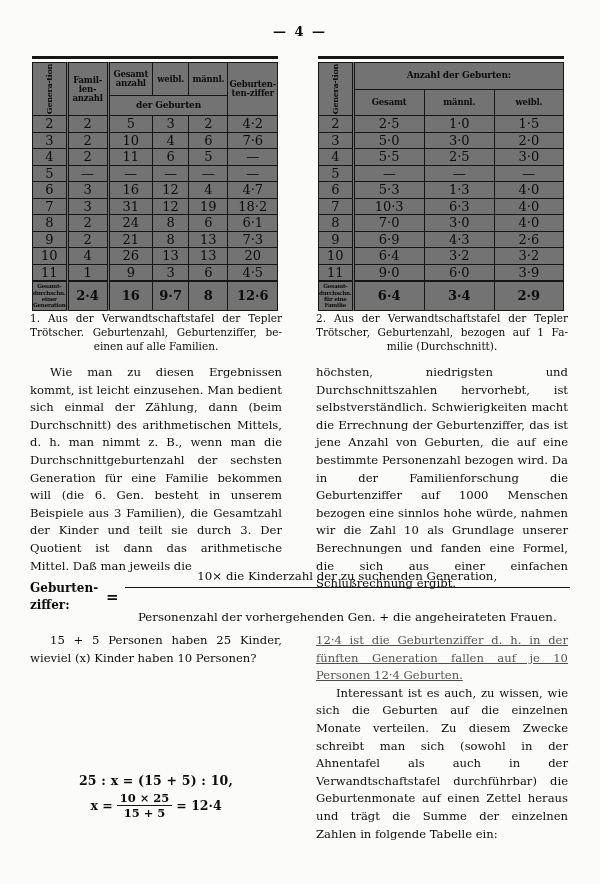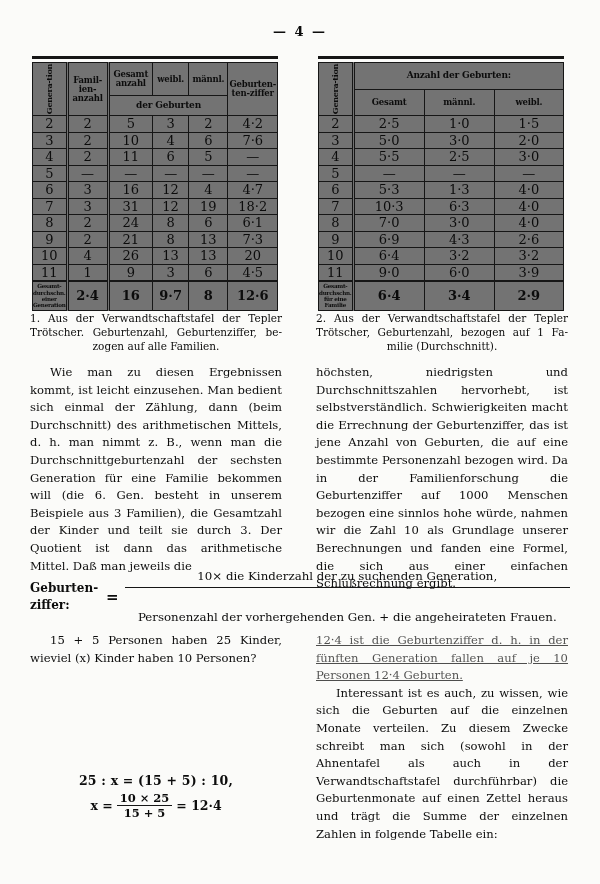--- a/index.html
+++ b/index.html
@@ -428,21 +428,21 @@
             <td>3·4</td>
             <td>2·9</td>
           </tr>
         </tbody>
     </table>
   </div>
 
   <div class="caption" id="cap1">
     <span class="cap-l1">1. Aus der Verwandtschaftstafel der Tepler</span>
     <span class="cap-l2">Trötscher. Geburtenzahl, Geburtenziffer, be-</span>
-    <span class="cap-l3">zogen auf alle Familien.</span>
+    <span class="cap-l3">einen auf alle Familien.</span>
   </div>
   <div class="caption" id="cap2">
     <span class="cap-l1">2. Aus der Verwandtschaftstafel der Tepler</span>
     <span class="cap-l2">Trötscher, Geburtenzahl, bezogen auf 1 Fa-</span>
     <span class="cap-l3">milie (Durchschnitt).</span>
   </div>
 
   <div class="bodycol" id="body-left">
     <p>Wie man zu diesen Ergebnissen kommt, ist leicht einzusehen. Man bedient sich einmal der Zählung, dann (beim Durchschnitt) des arithmetischen Mittels, d. h. man nimmt z. B., wenn man die Durchschnittgeburtenzahl der sechsten Generation für eine Familie bekommen will (die 6. Gen. besteht in unserem Beispiele aus 3 Familien), die Gesamtzahl der Kinder und teilt sie durch 3. Der Quotient ist dann das arithmetische Mittel. Daß man jeweils die</p>
   </div>

